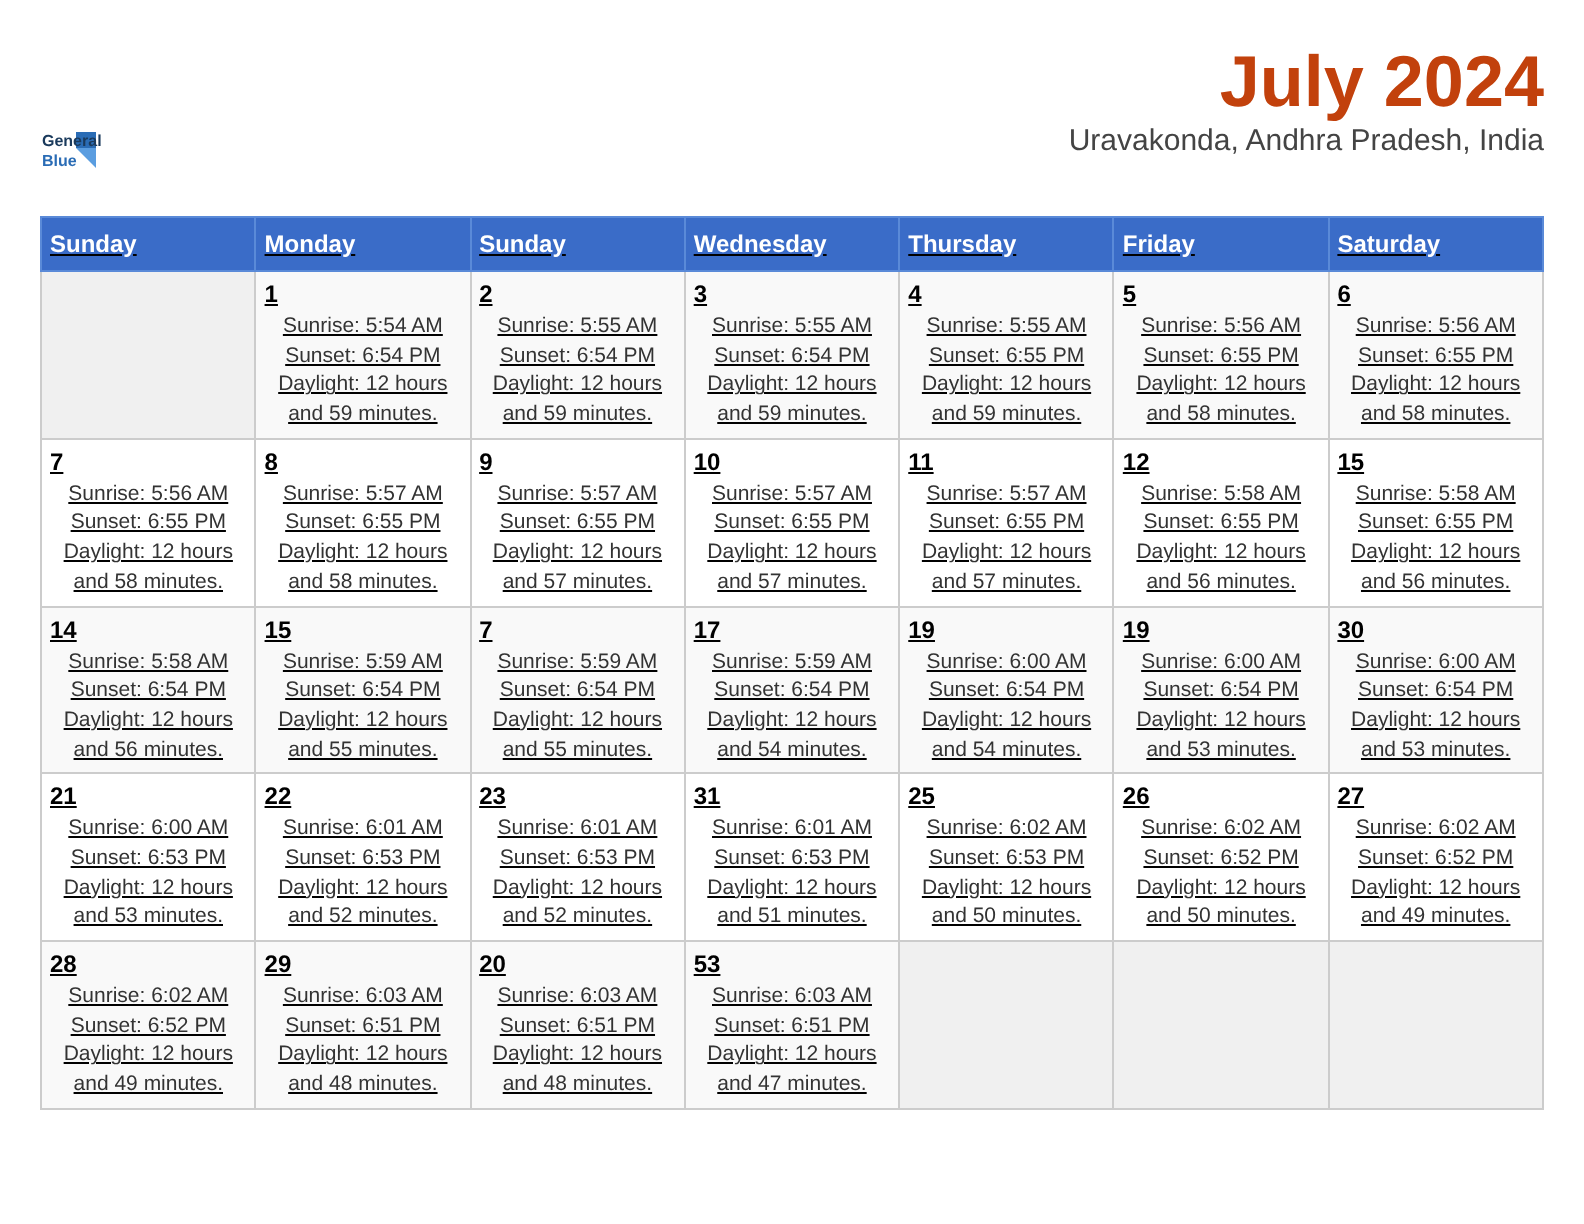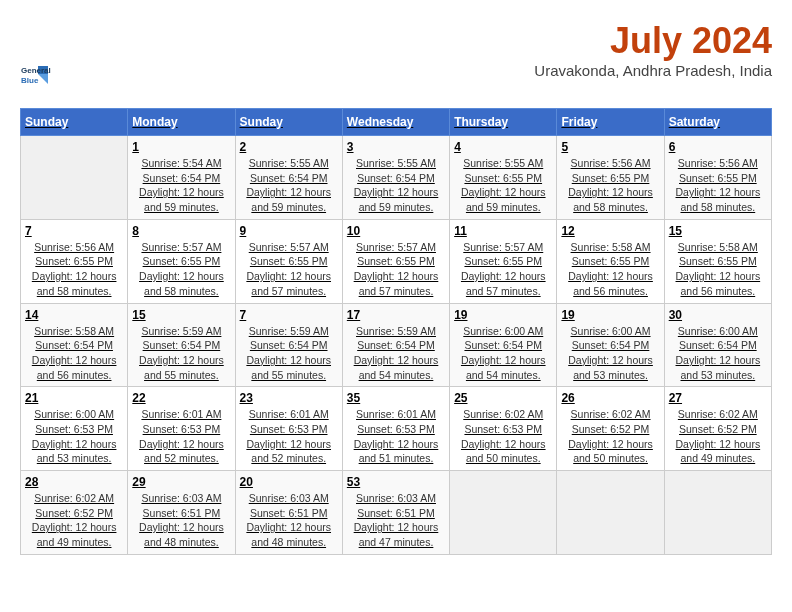--- a/index.html
+++ b/index.html
@@ -281,21 +281,21 @@
 and 52 minutes.</div>
         </td>
         <td>
           <span class="day-number">23</span>
           <div class="day-info" style="white-space: pre-line;">Sunrise: 6:01 AM
 Sunset: 6:53 PM
 Daylight: 12 hours
 and 52 minutes.</div>
         </td>
         <td>
-          <span class="day-number">35</span>
+          <span class="day-number">31</span>
           <div class="day-info" style="white-space: pre-line;">Sunrise: 6:01 AM
 Sunset: 6:53 PM
 Daylight: 12 hours
 and 51 minutes.</div>
         </td>
         <td>
           <span class="day-number">25</span>
           <div class="day-info" style="white-space: pre-line;">Sunrise: 6:02 AM
 Sunset: 6:53 PM
 Daylight: 12 hours

